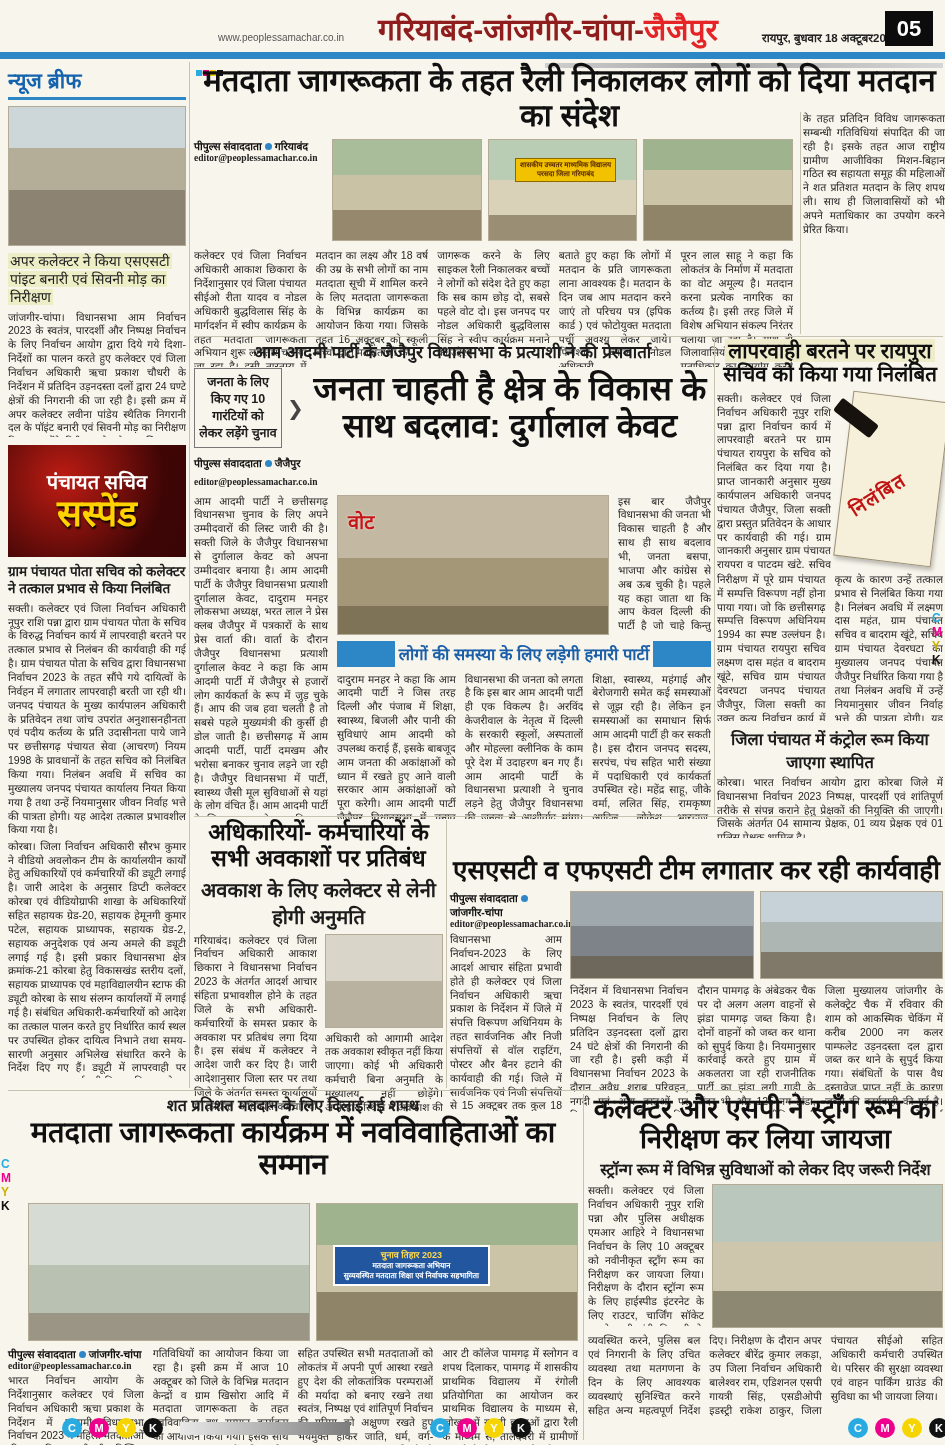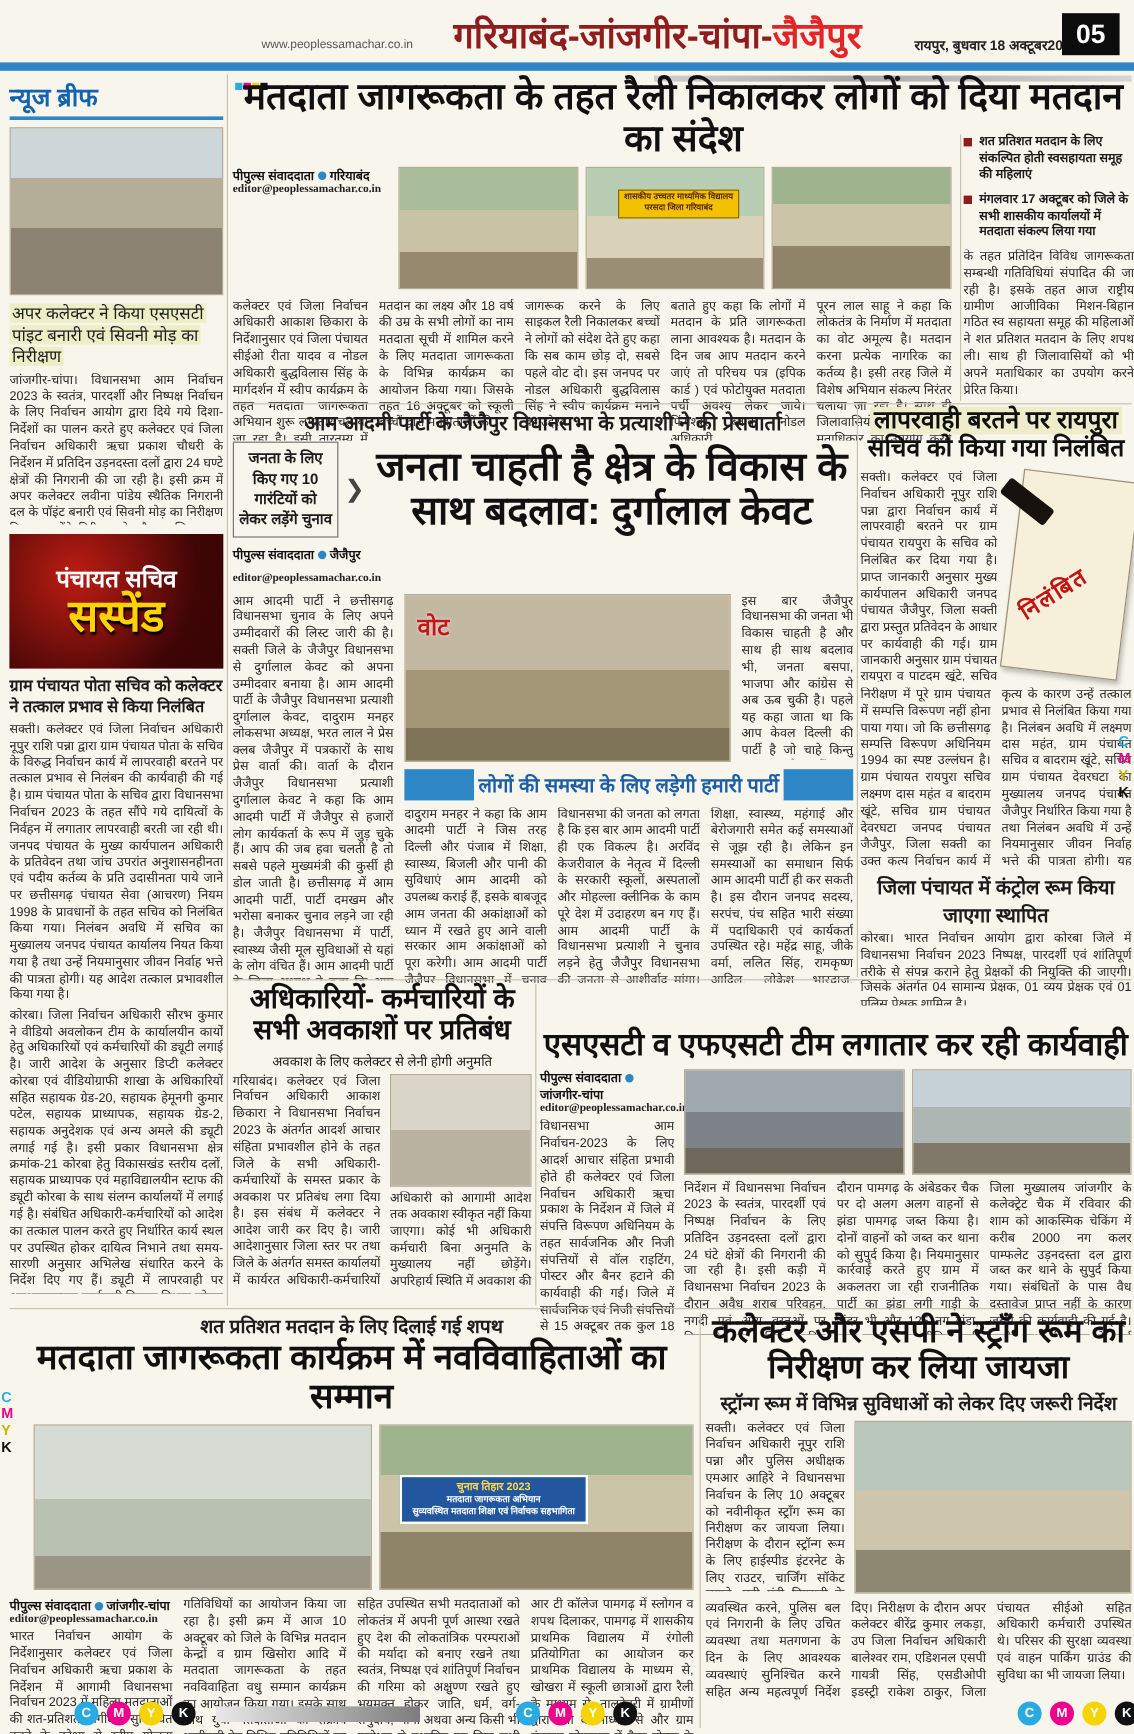--- a/index.html
+++ b/index.html
@@ -85,21 +85,21 @@
   .stamp-wrap{position:relative;width:106px;height:176px;flex:none;}
   .stamp-paper{position:absolute;left:6px;top:4px;right:2px;bottom:6px;background:#f6efd9;
        border:1px solid #9b8f76;transform:rotate(7deg);box-shadow:2px 3px 4px rgba(0,0,0,.25);}
   .stamp-text{position:absolute;left:6px;top:78px;width:100%;color:#c11414;font-weight:bold;font-size:19px;
        transform:rotate(-32deg);letter-spacing:2px;font-family:"Liberation Serif","DejaVu Serif",serif;}
   .stamp-pen{position:absolute;left:-4px;top:18px;width:46px;height:16px;background:#17120e;
        transform:rotate(38deg);border-radius:3px;}
   .cr-head{font-size:16.5px;font-weight:bold;text-align:center;margin:6px 0 3px 0;}
   
   .lb-hl{font-size:23px;}
-  .lb-sub{font-size:11px;font-weight:normal;margin:4px 0;}
+  .lb-sub{font-size:20px;font-weight:bold;margin:4px 0;}
   .sst-hl{font-size:26px;}
   .nw-kicker{font-size:16px;font-weight:bold;}
   .nw-hl{font-size:29px;}
   .sr-hl{font-size:27px;}
   .sr-sub{font-size:16px;font-weight:bold;margin:4px 0;}
   
   .cmyk-dots{display:flex;gap:7px;align-items:center;}
   .cmyk-dots .d{width:20px;height:20px;border-radius:50%;color:#fff;font-size:11px;font-weight:bold;
        display:flex;align-items:center;justify-content:center;}
   .d-c{background:#29abe2;} .d-m{background:#ec008c;} .d-y{background:#f5d400;color:#7a6a00;} .d-k{background:#111;}
@@ -156,24 +156,20 @@
       </div>
       <div class="cols" style="margin-top:8px;">
         <div class="bodytxt" style="height:118px;">कलेक्टर एवं जिला निर्वाचन अधिकारी आकाश छिकारा के निर्देशानुसार एवं जिला पंचायत सीईओ रीता यादव व नोडल अधिकारी बुद्धविलास सिंह के मार्गदर्शन में स्वीप कार्यक्रम के तहत मतदाता जागरूकता अभियान शुरू लगातार चलाया जा रहा है। इसी तारतम्य में जिले के सभी हाई एवं हायर सेकंडरी स्कूलों के विद्यार्थियों ने साइकिल रैली निकाली गई तथा स्वीप कार्यक्रम के तहत गरियाबांद जिले में शत प्रतिशत</div>
         <div class="bodytxt" style="height:118px;">मतदान का लक्ष्य और 18 वर्ष की उम्र के सभी लोगों का नाम मतदाता सूची में शामिल करने के लिए मतदाता जागरूकता के विभिन्न कार्यक्रम का आयोजन किया गया। जिसके तहत 16 अक्टूबर को स्कूली बच्चों द्वारा मतदाताओं की</div>
         <div class="bodytxt" style="height:118px;">जागरूक करने के लिए साइकल रैली निकालकर बच्चों ने लोगों को संदेश देते हुए कहा कि सब काम छोड़ दो, सबसे पहले वोट दो। इस जनपद पर नोडल अधिकारी बुद्धविलास सिंह ने स्वीप कार्यक्रम मनाने का उद्देश्य</div>
         <div class="bodytxt" style="height:118px;">बताते हुए कहा कि लोगों में मतदान के प्रति जागरूकता लाना आवश्यक है। मतदान के दिन जब आप मतदान करने जाएं तो परिचय पत्र (इपिक कार्ड ) एवं फोटोयुक्त मतदाता पर्ची अवश्य लेकर जाये। फिंगेश्वर ब्लाक नोडल अधिकारी</div>
         <div class="bodytxt" style="height:118px;">पूरन लाल साहू ने कहा कि लोकतंत्र के निर्माण में मतदाता का वोट अमूल्य है। मतदान करना प्रत्येक नागरिक का कर्तव्य है। इसी तरह जिले में विशेष अभियान संकल्प निरंतर चलाया जा रहा है। साथ ही जिलावासियों को भी अपने मताधिकार का उपयोग करने प्रेरित किया।</div>
       </div>
     </div>
     <div class="abs" style="right:0;top:48px;width:142px;">
-      <ul class="sidebar-bullets">
-        <li><span class="bullet-sq"></span><span>शत प्रतिशत मतदान के लिए संकल्पित होती स्वसहायता समूह की महिलाएं</span></li>
-        <li><span class="bullet-sq"></span><span>मंगलवार 17 अक्टूबर को जिले के सभी शासकीय कार्यालयों में मतदाता संकल्प लिया गया</span></li>
-      </ul>
       <div class="bodytxt" style="height:140px;">के तहत प्रतिदिन विविध जागरूकता सम्बन्धी गतिविधियां संपादित की जा रही है। इसके तहत आज राष्ट्रीय ग्रामीण आजीविका मिशन-बिहान गठित स्व सहायता समूह की महिलाओं ने शत प्रतिशत मतदान के लिए शपथ ली। साथ ही जिलावासियों को भी अपने मताधिकार का उपयोग करने प्रेरित किया।</div>
     </div>
   </div>
 
   <div class="abs" style="left:194px;top:340px;width:517px;">
     <div class="kicker center">आम आदमी पार्टी के जैजैपुर विधानसभा के प्रत्याशी ने की प्रेसवार्ता</div>
     <div style="display:flex;gap:5px;margin-top:5px;align-items:center;">
       <div class="side-box" style="width:78px;flex:none;">जनता के लिए किए गए 10 गारंटियों को लेकर लड़ेंगे चुनाव</div>
       <div class="arrow">❯</div>
       <div class="hl aap-hl center" style="flex:1;">जनता चाहती है क्षेत्र के विकास के साथ बदलाव: दुर्गालाल केवट</div>
@@ -252,21 +248,21 @@
           <div class="bodytxt" style="height:128px;">दौरान पामगढ़ के अंबेडकर चैक पर दो अलग अलग वाहनों से झंडा पामगढ़ जब्त किया है। दोनों वाहनों को जब्त कर थाना को सुपुर्द किया है। नियमानुसार कार्रवाई करते हुए ग्राम में अकलतरा जा रही राजनीतिक पार्टी का झंडा लगी गाड़ी के अंदर भी और 125 नग झंडा, दूसरे वाहन से राजनीतिक पार्टी के लगभग 500 पाम्पलेट जब्त किया है। इसके साथ ही</div>
           <div class="bodytxt" style="height:128px;">जिला मुख्यालय जांजगीर के कलेक्ट्रेट चैक में रविवार की शाम को आकस्मिक चेकिंग में करीब 2000 नग कलर पाम्फलेट उड़नदस्ता दल द्वारा जब्त कर थाने के सुपुर्द किया गया। संबंधितों के पास वैध दस्तावेज प्राप्त नहीं के कारण जब्ती की कार्यवाही की गई है। इसके साथ ही शहर के कई स्थानों पर अलग अलग टीम लगातार शहर से गुजरने वाले वाहनों को तलाशी ले रहे है।</div>
         </div>
       </div>
     </div>
   </div>
 
   <div class="abs" style="left:8px;top:1094px;width:570px;">
     <div class="nw-kicker center">शत प्रतिशत मतदान के लिए दिलाई गई शपथ</div>
     <div class="hl nw-hl center">मतदाता जागरूकता कार्यक्रम में नवविवाहिताओं का सम्मान</div>
-    <div class="photo-row" style="margin-top:6px;padding-left:20px;">
+    <div class="photo-row" style="margin-top:22px;padding-left:20px;">
       <div class="ph ph-class" style="width:280px;height:136px;flex:none;"></div>
       <div class="ph ph-rally" style="flex:1;height:136px;">
         <div class="banner">
           <div class="b0">चुनाव तिहार 2023</div>
           <div>मतदाता जागरूकता अभियान</div>
           <div>सुव्यवस्थित मतदाता शिक्षा एवं निर्वाचक सहभागिता</div>
         </div>
       </div>
     </div>
     <div class="cols" style="margin-top:6px;">

